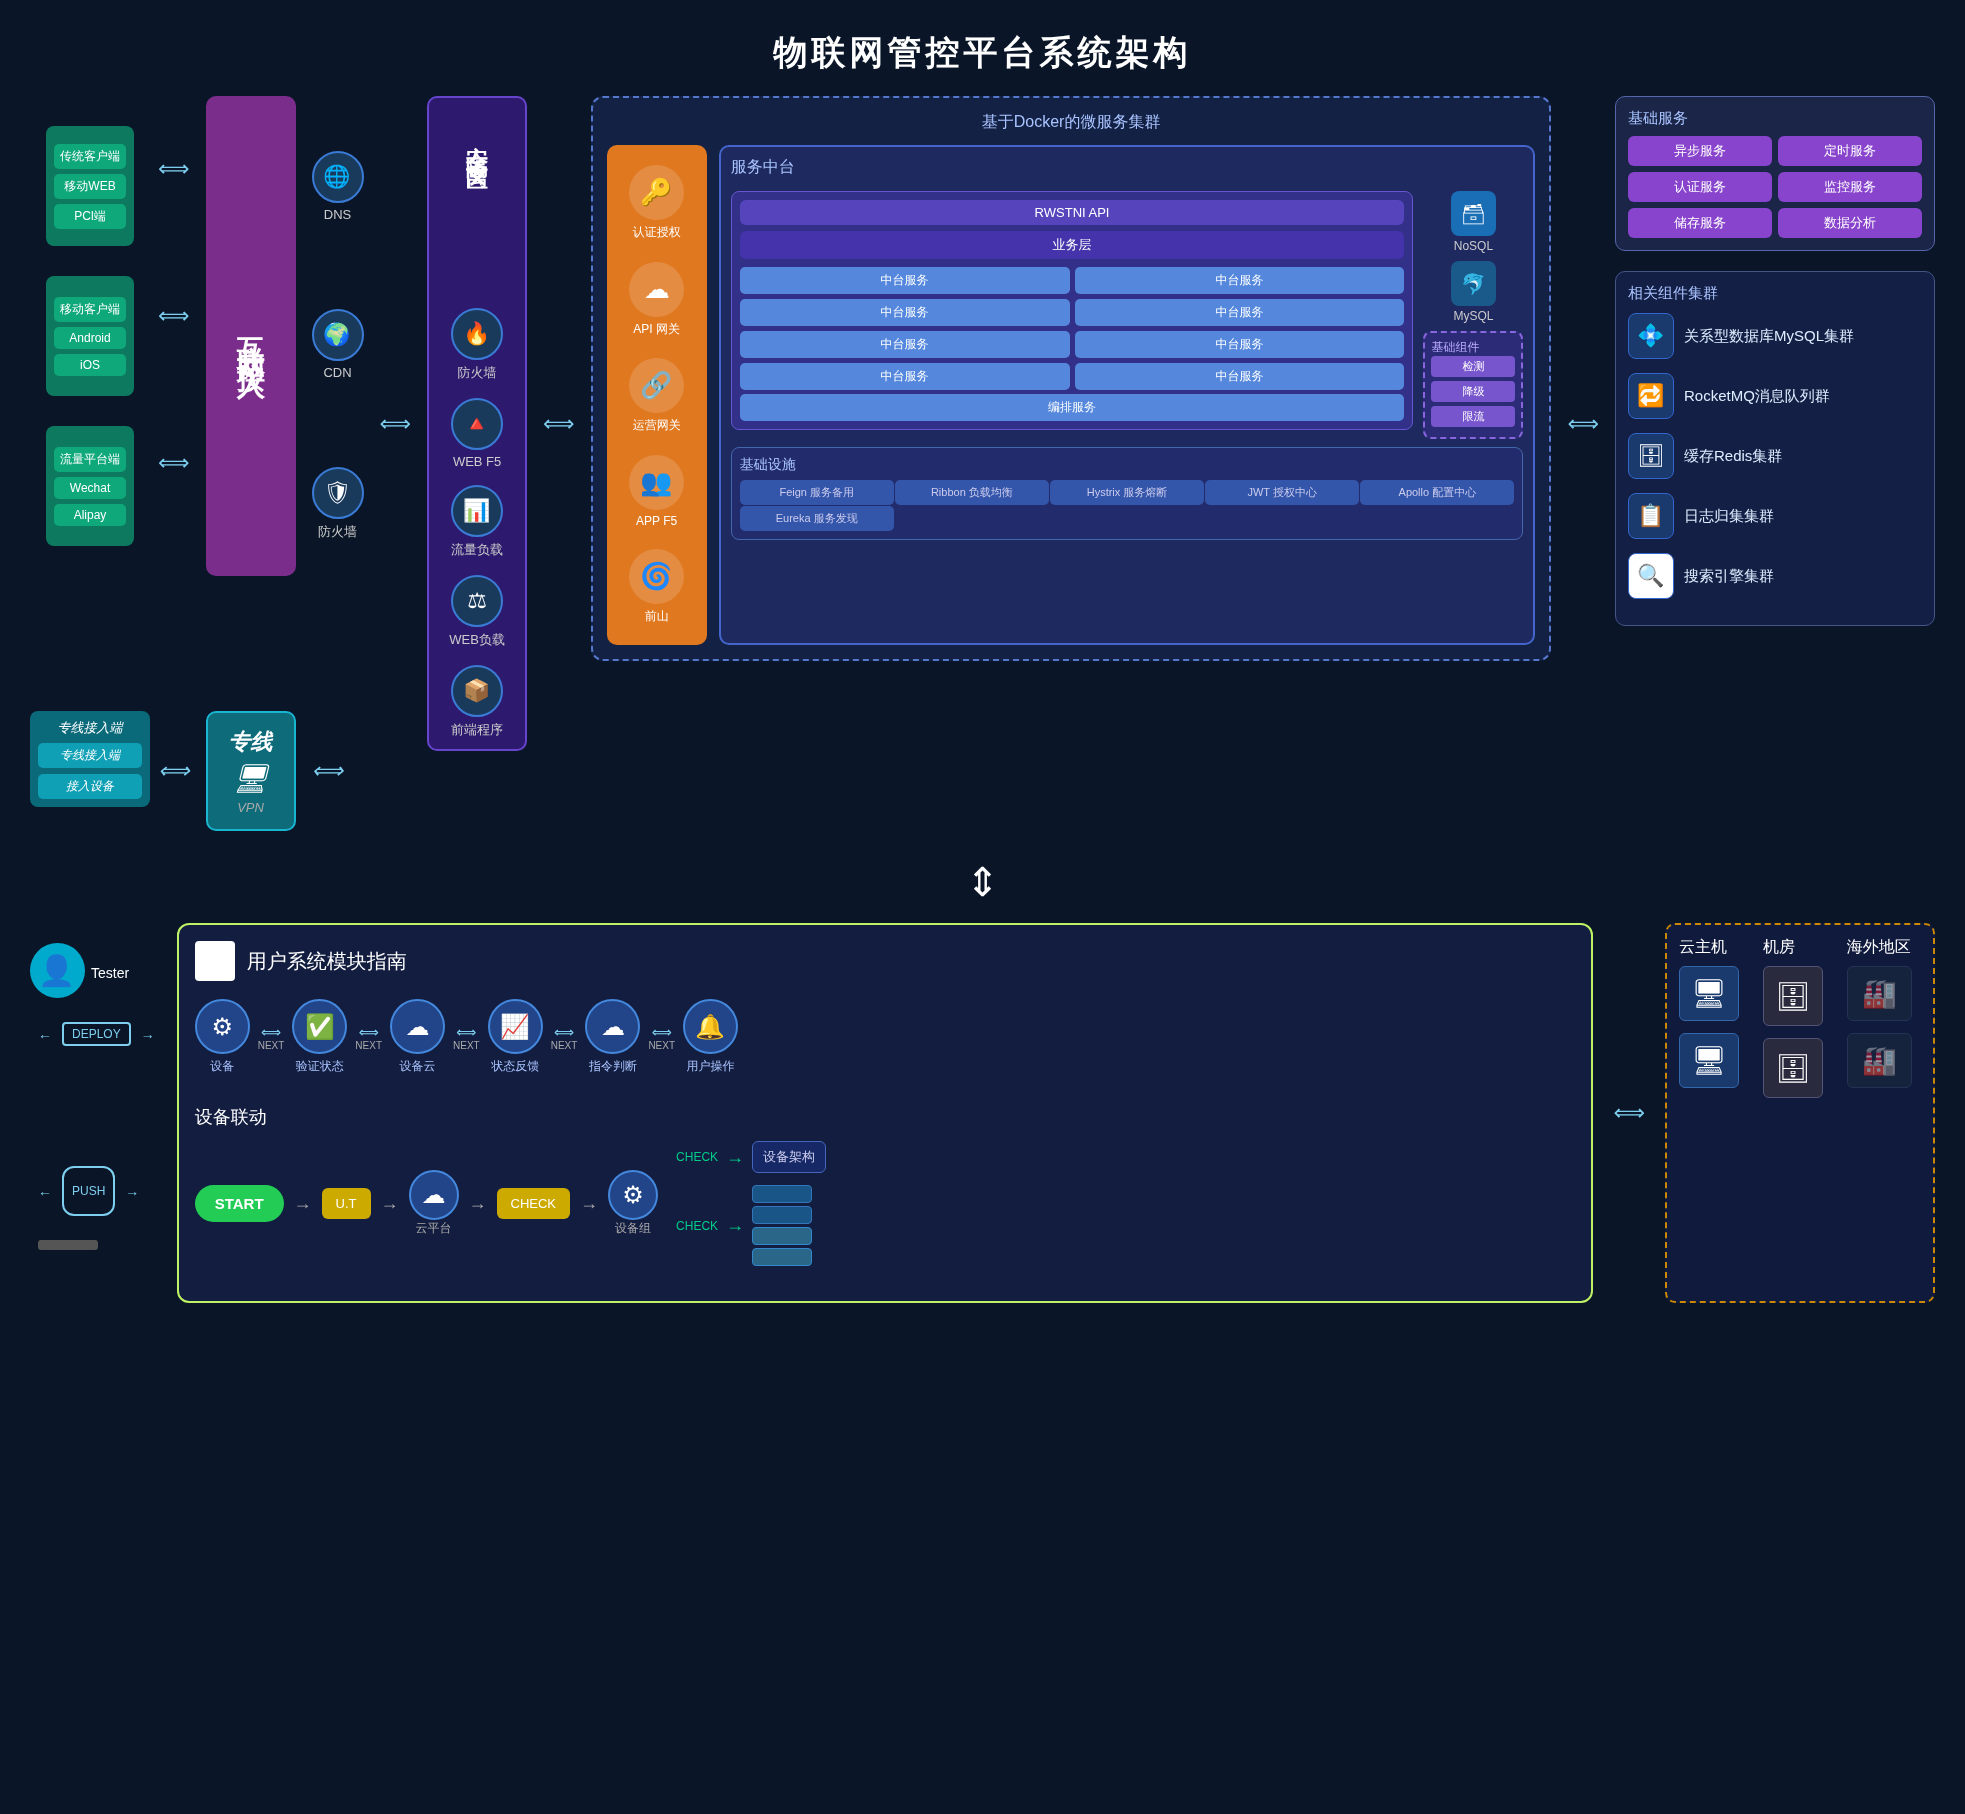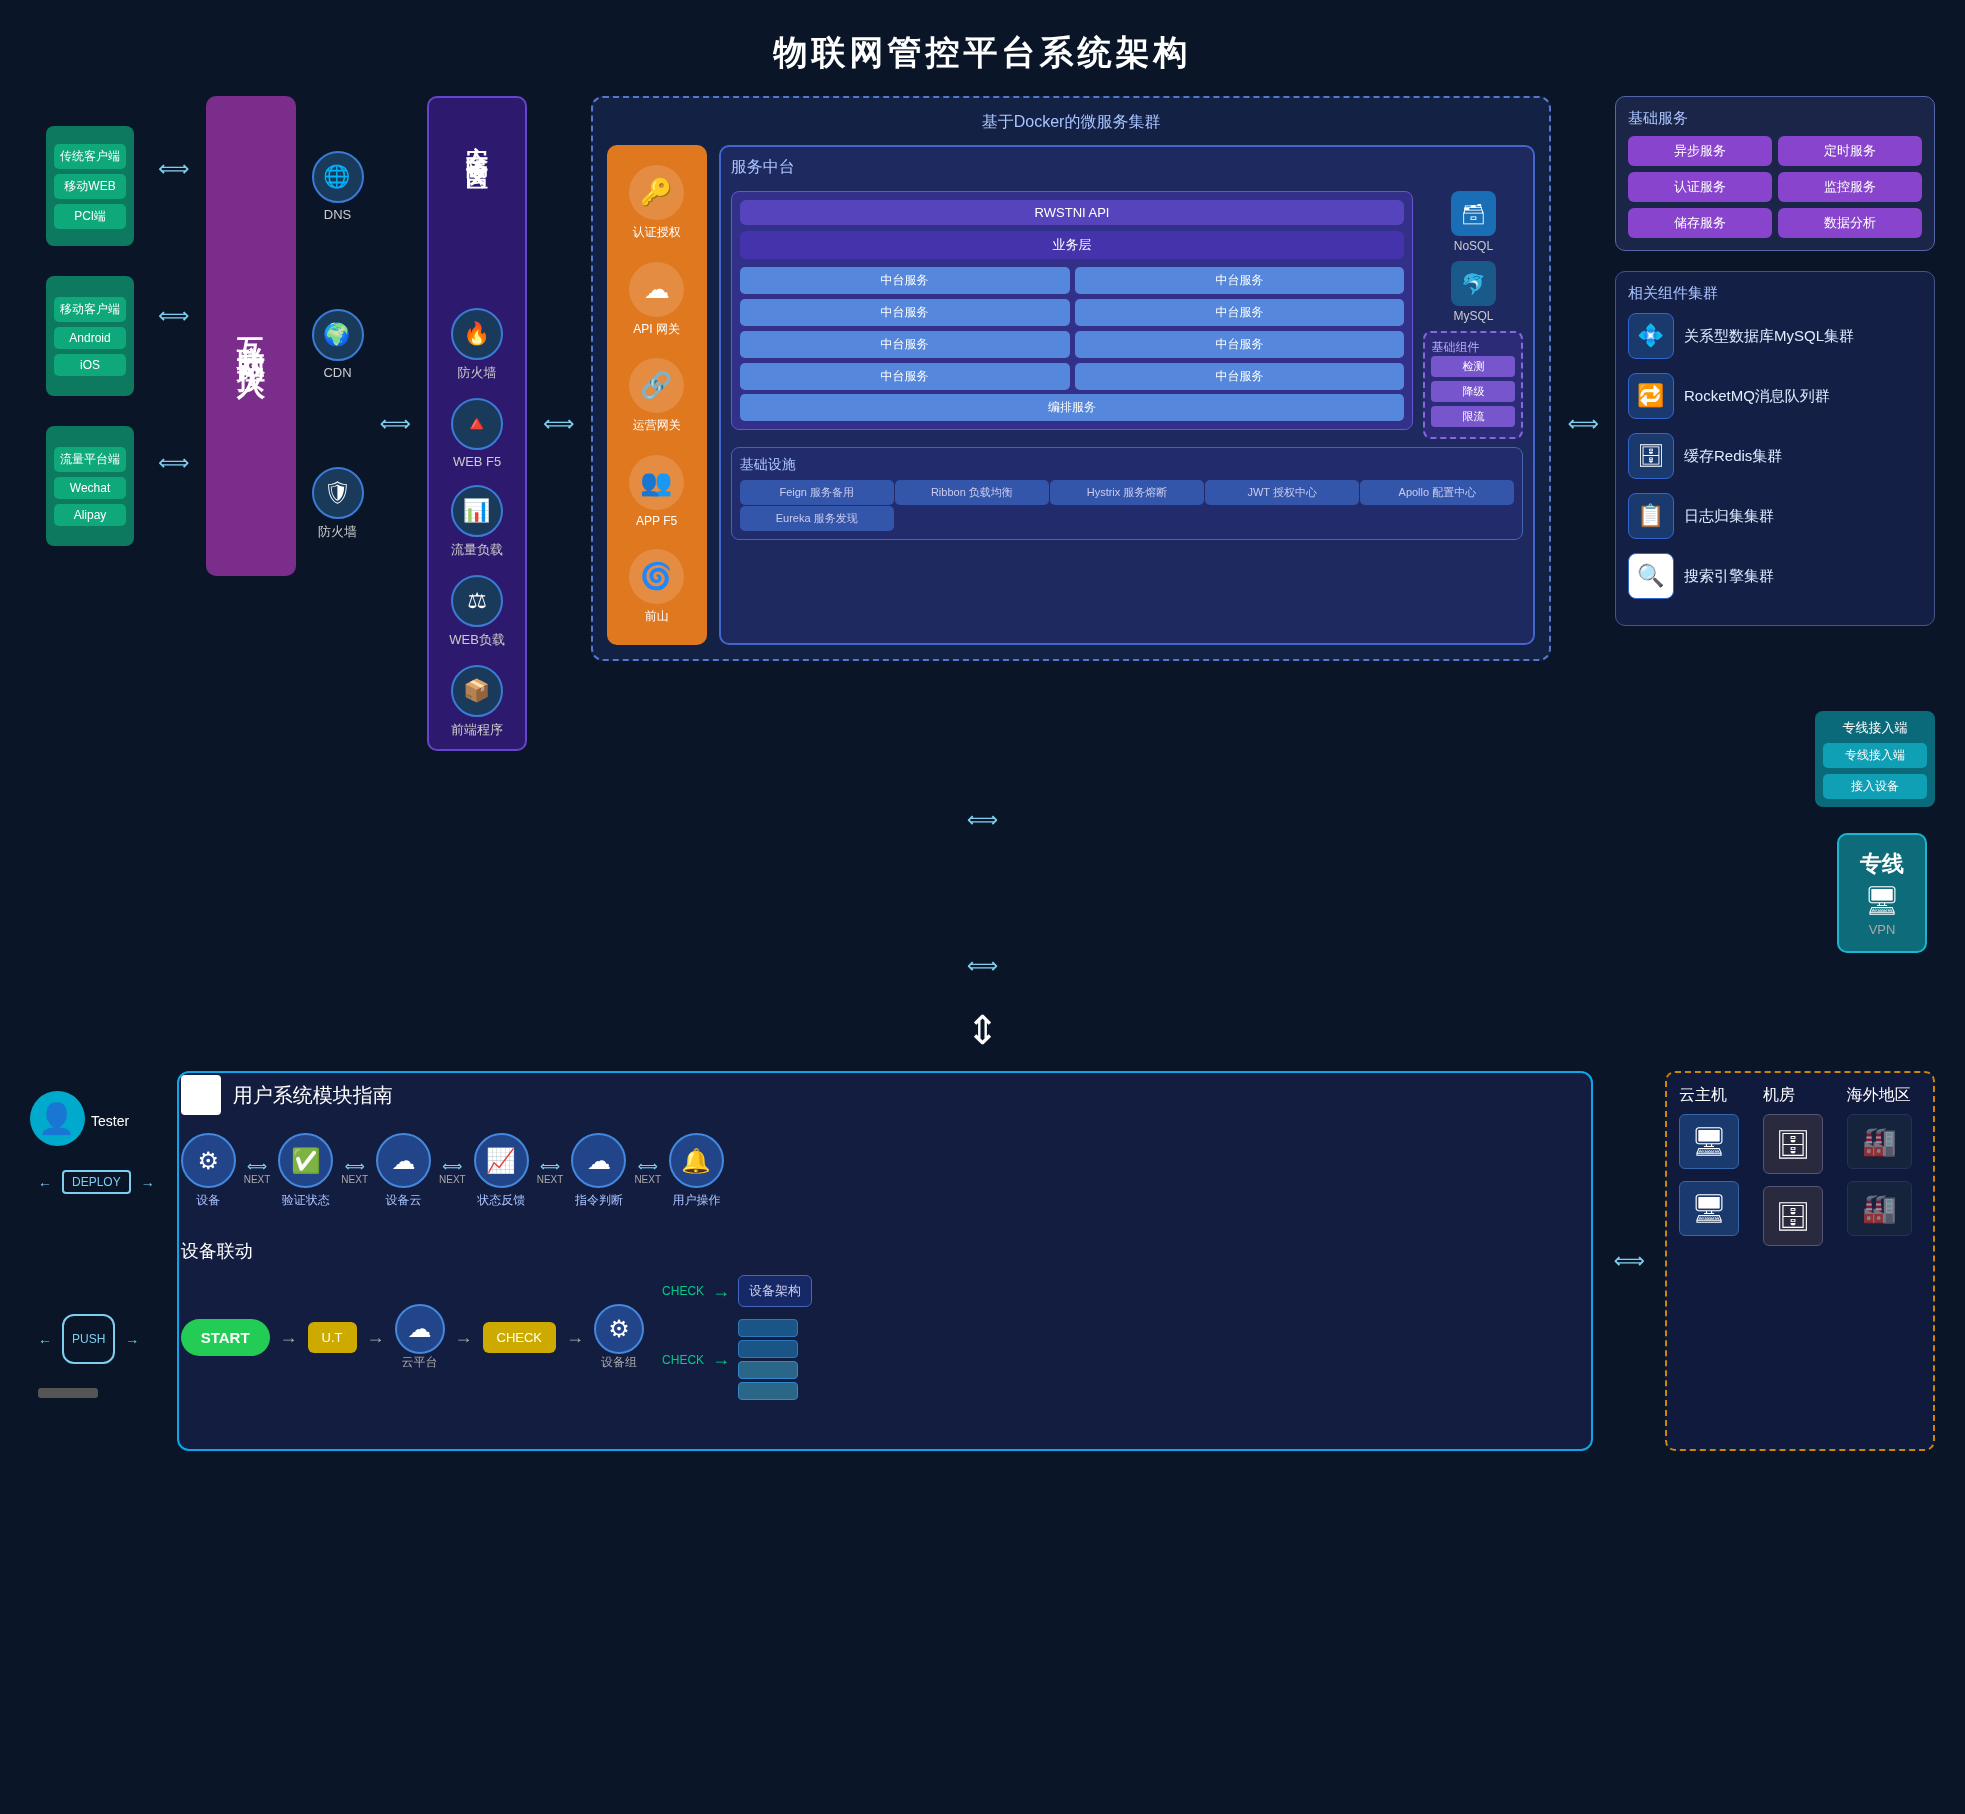--- a/index.html
+++ b/index.html
@@ -374,23 +374,24 @@
       display: flex;
       align-items: center;
       justify-content: center;
       font-size: 22px;
       flex-shrink: 0;
     }
     .rc-label { font-size: 15px; color: #ddeeff; }
     
     .leased-section {
       display: flex;
-      flex-direction: column;
-      align-items: flex-end;
+      flex-direction: row;
+      align-items: flex-start;
       margin-top: 10px;
+      font-style: italic;
     }
     .leased-group {
       background: #0a6a7a;
       border-radius: 8px;
       padding: 8px;
       width: 120px;
       display: flex;
       flex-direction: column;
       gap: 6px;
     }
@@ -431,24 +432,24 @@
     }
     
     .bottom-section {
       display: flex;
       flex-direction: row;
       gap: 12px;
       margin-top: 10px;
     }
     .user-module {
       background: rgba(30,40,100,0.4);
-      border: 2px solid #0ea5e9;
+      border: 2px solid #bef264;
       border-radius: 12px;
       flex: 1;
-      padding: 2px;
+      padding: 16px;
       min-height: 380px;
     }
     .um-header {
       display: flex;
       align-items: center;
       gap: 12px;
       margin-bottom: 18px;
     }
     .um-white-box {
       width: 40px; height: 40px;

